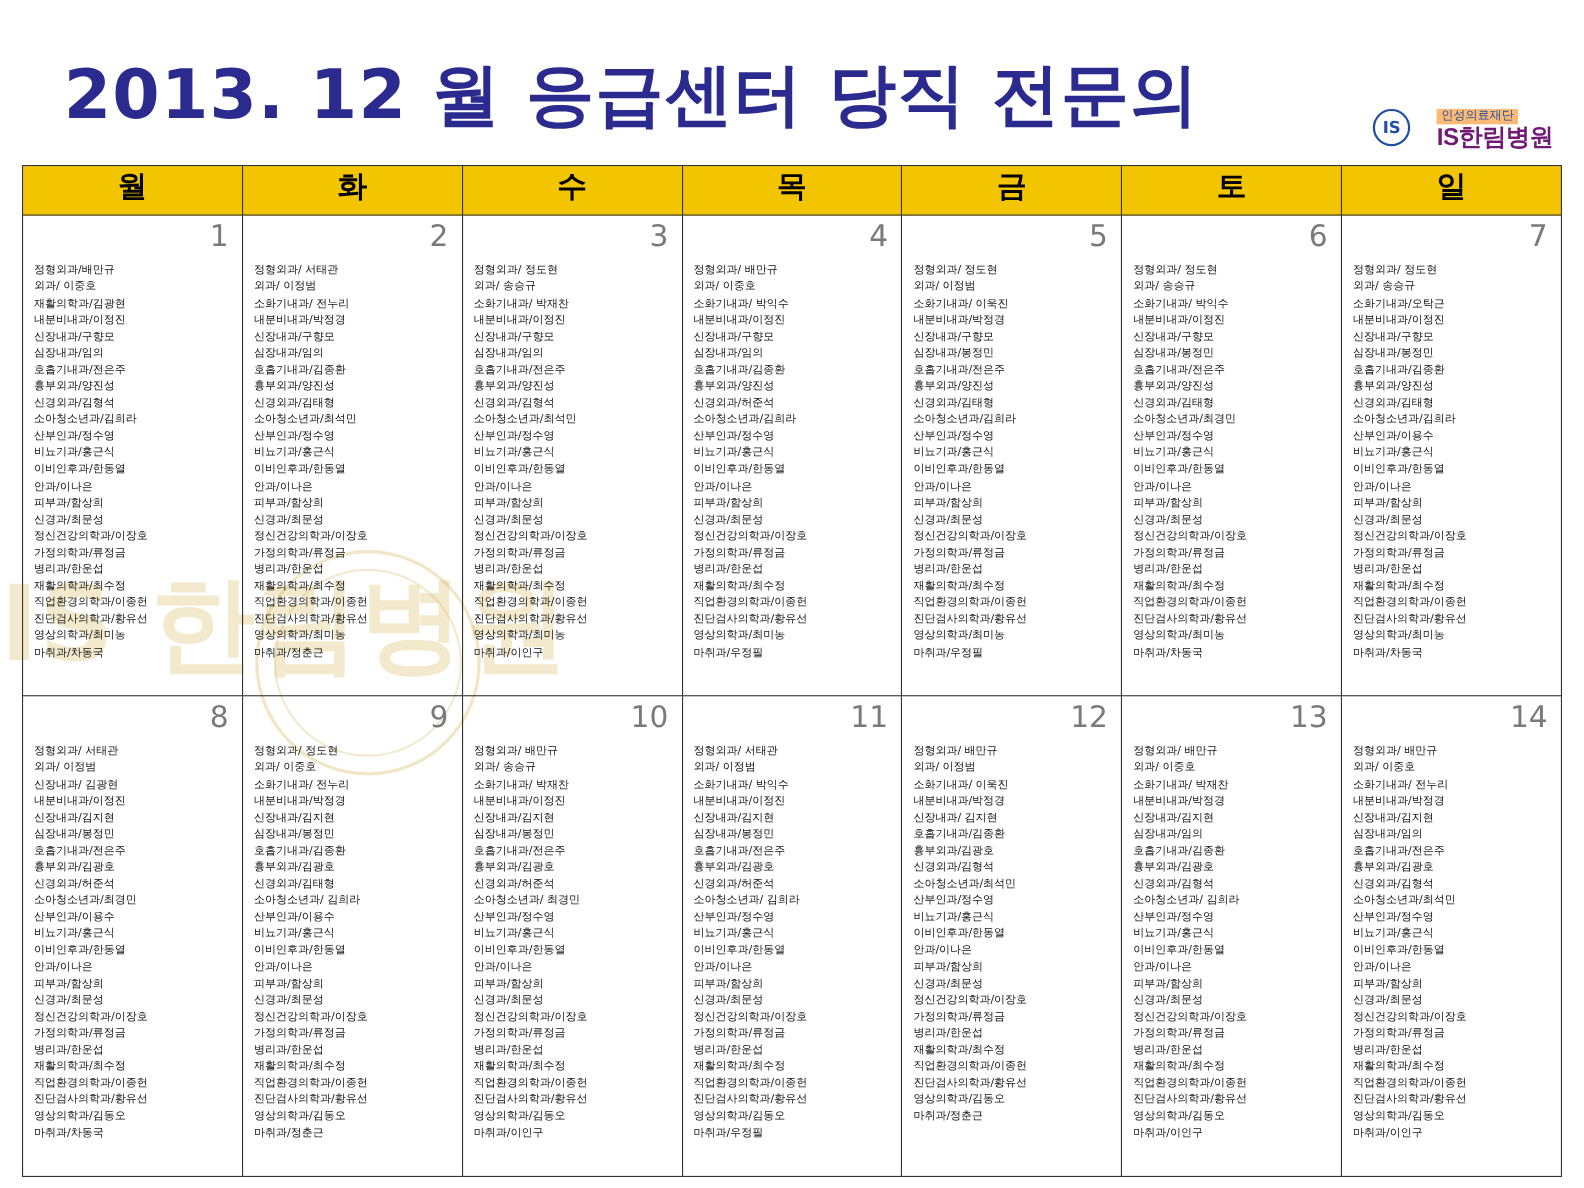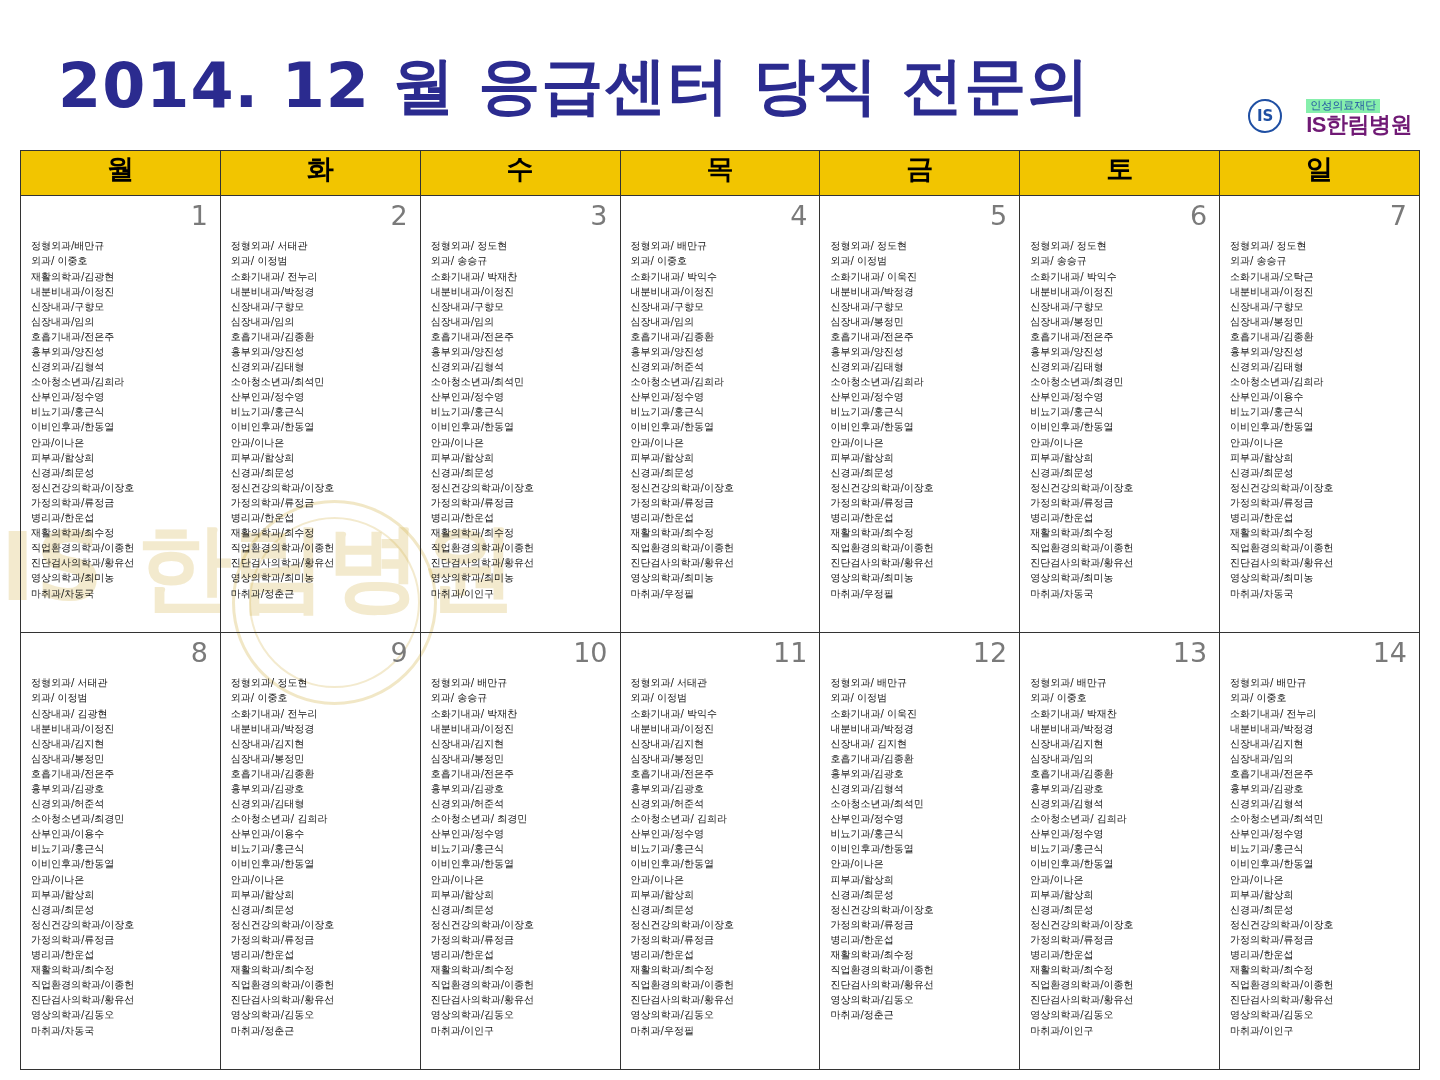--- a/index.html
+++ b/index.html
@@ -45,21 +45,21 @@
     font-weight: bold;
     display: flex;
     align-items: center;
     justify-content: center;
     font-family: "DejaVu Sans", sans-serif;
   }
   .logo-text { line-height: 1.05; }
   .logo-sub {
     font-size: 11px;
     color: #1f4fa3;
-    background: #86efac;
+    background: #fdba74;
     padding: 1px 4px;
     display: inline-block;
     letter-spacing: 0px;
   }
   .logo-main {
     font-size: 22px;
     font-weight: bold;
     color: #701a75;
     letter-spacing: -0.5px;
   }
@@ -135,21 +135,21 @@
     line-height: 15.1px;
     color: #111111;
     font-family: "DejaVu Sans", sans-serif;
     white-space: nowrap;
   }
   .dept-list div { white-space: nowrap; }
 </style>
 </head>
 <body>
 
-<div class="page-title">2014. 12 월 응급센터 당직 전문의</div>
+<div class="page-title">2013. 12 월 응급센터 당직 전문의</div>
 
 <div class="logo-block">
   <div class="logo-mark">IS</div>
   <div class="logo-text">
     <div class="logo-sub">인성의료재단</div>
     <div class="logo-main">IS한림병원</div>
   </div>
 </div>
 
 <div class="watermark-ring"></div>

